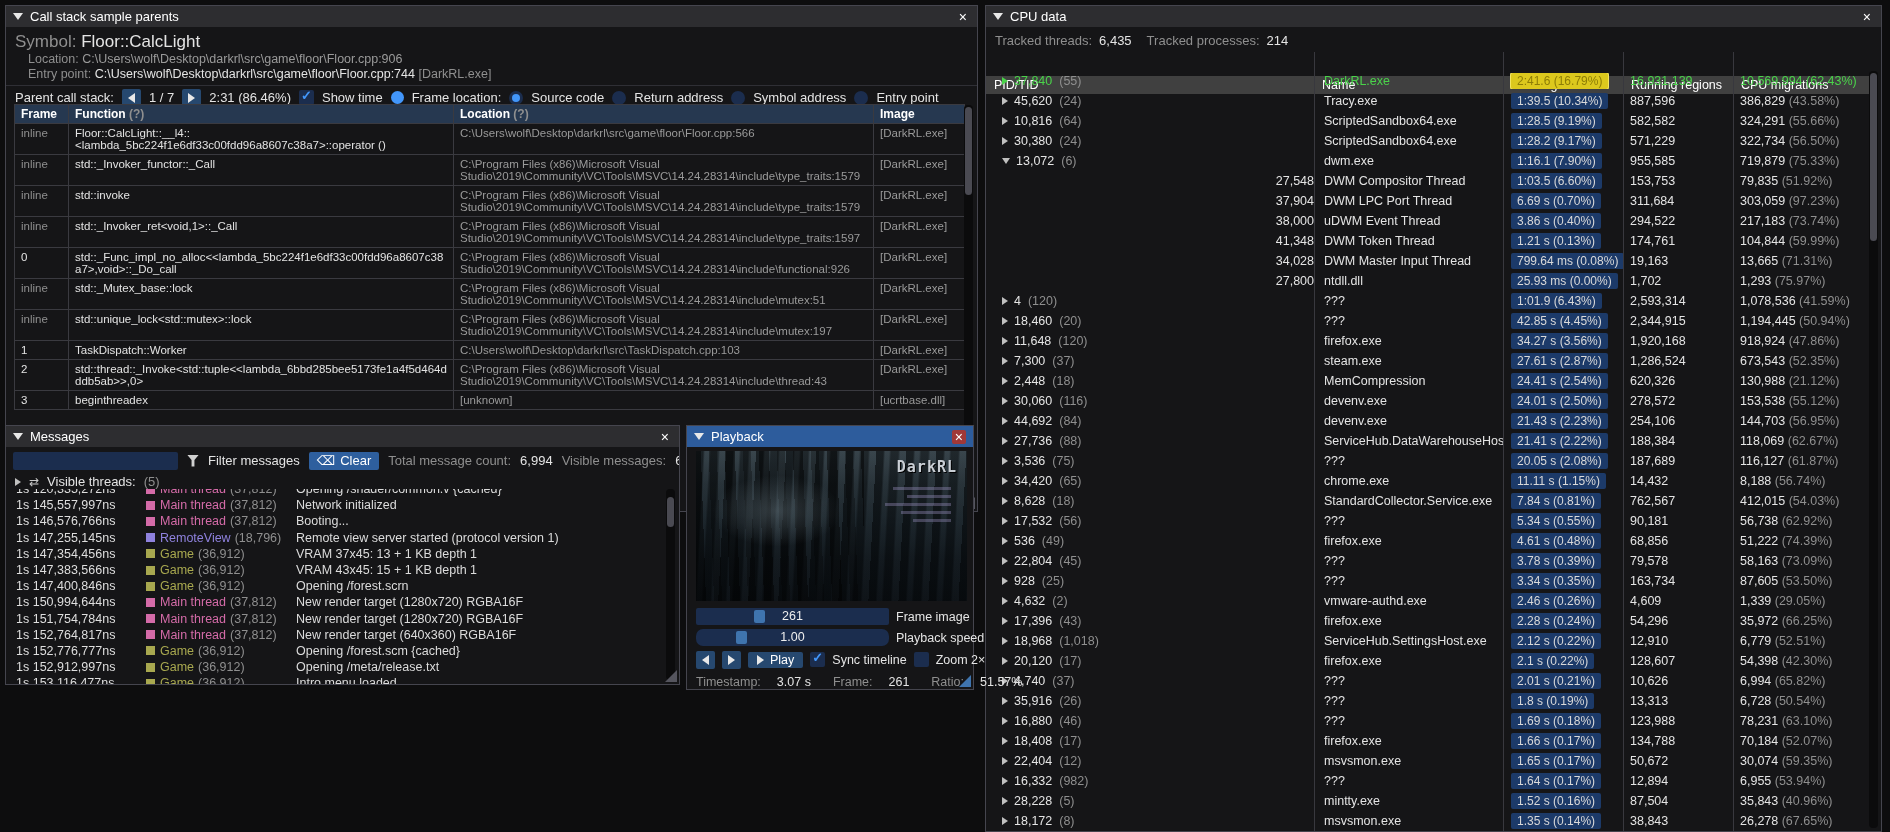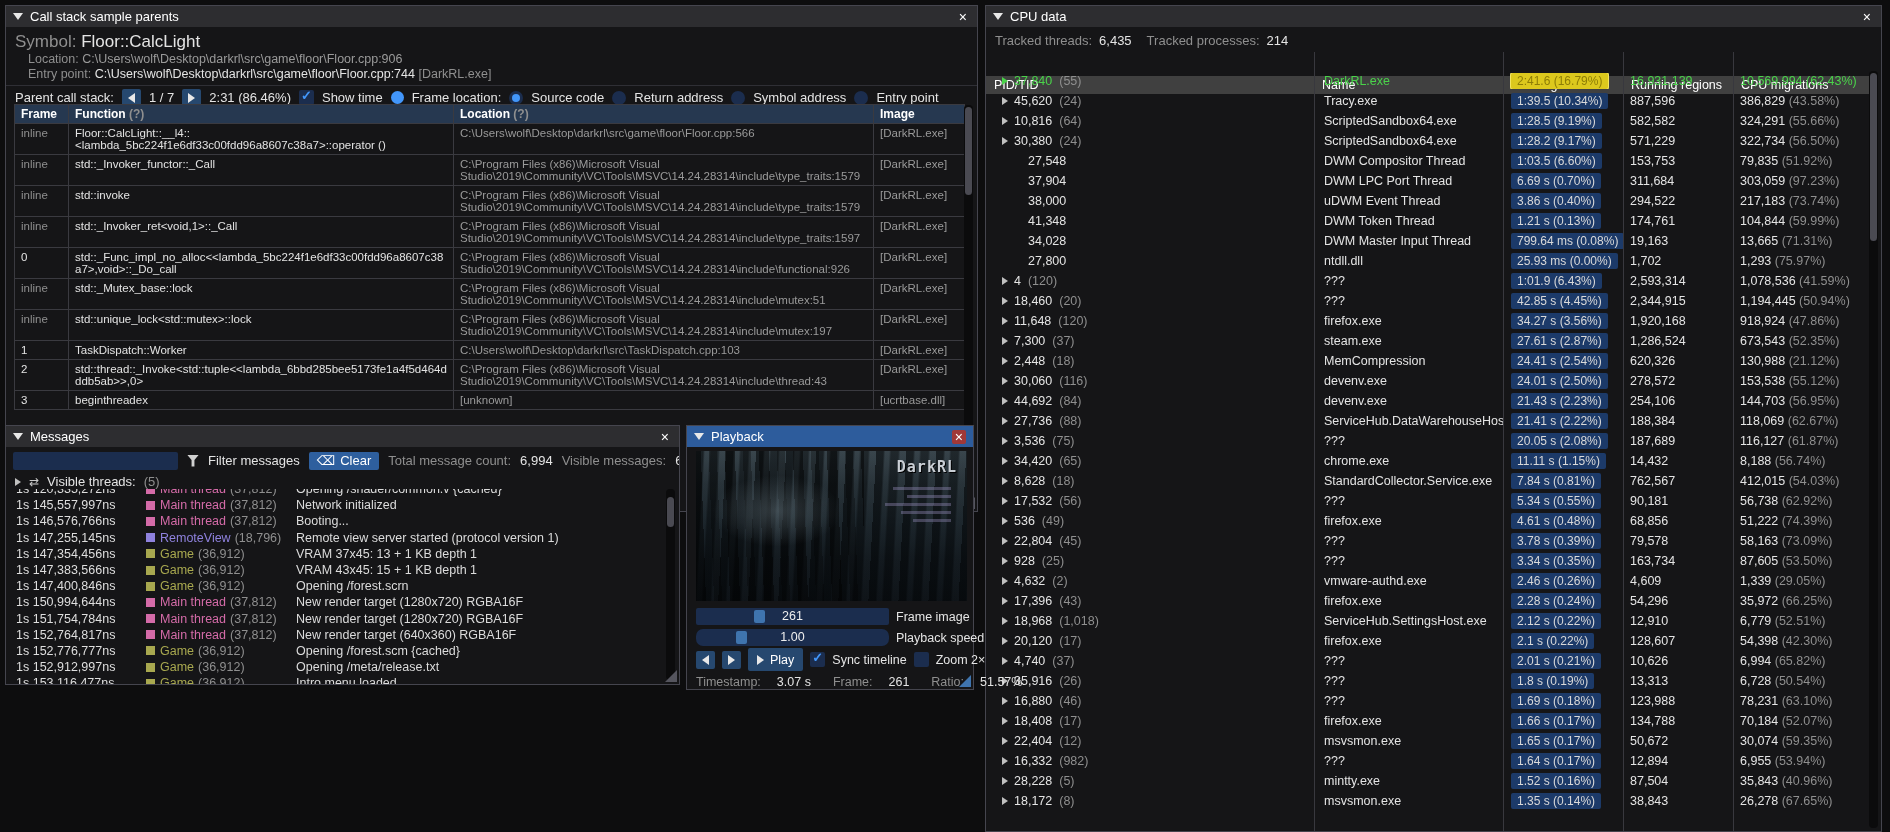--- a/index.html
+++ b/index.html
@@ -76,33 +76,33 @@
   .pbi-fog { position:absolute; left:6%; top:16%; width:48%; height:48%;
     background:radial-gradient(ellipse at center, rgba(150,170,180,.28), rgba(150,170,180,0) 70%); }
   .pbi-logo { position:absolute; right:10px; top:7px; font-family:"DejaVu Sans Mono", monospace; font-weight:bold; font-size:15px; letter-spacing:1px; color:#c9ced4; text-shadow:1px 1px 0 #000; }
   .pbi-menu { position:absolute; right:16px; top:36px; display:flex; flex-direction:column; gap:5px; align-items:flex-end; }
   .pbi-line { height:3px; background:rgba(165,155,205,.35); }
   .slider { position:absolute; left:9px; width:193px; height:17px; background:#1b2d4e; border-radius:2px; }
   .slider .grab { position:absolute; top:2px; width:11px; height:13px; background:#3f74ae; border-radius:2px; }
   .slider .value { position:absolute; inset:0; text-align:center; line-height:17px; font-size:12.5px; color:#eeeeee; }
   .pb-label { position:absolute; left:209px; font-size:12.5px; white-space:nowrap; }
   .pb-buttons { position:absolute; left:9px; top:224px; height:19px; display:flex; align-items:center; gap:7px; white-space:nowrap; font-size:12.5px; }
-  .play-btn { background:#26486f; border-radius:2px; height:23px; display:inline-flex; align-items:center; gap:6px; padding:8px 9px; color:#fff; }
+  .play-btn { background:#26486f; border-radius:2px; height:16px; display:inline-flex; align-items:center; gap:6px; padding:8px 9px; color:#fff; }
   .pb-status { position:absolute; left:9px; top:249px; font-size:12.5px; white-space:nowrap; display:flex; gap:16px; align-items:center; }
 
   
   #cpu-win { left:985px; top:5px; width:897px; height:827px; z-index:1; overflow:hidden; }
   .cpu-stats { position:absolute; left:9px; top:27px; display:flex; gap:7px; font-size:13px; white-space:nowrap; }
   .cpu-header { position:absolute; left:0; top:46px; width:885px; height:18px; background:#404040;margin-top:24px; }
   .cpu-header span { position:absolute; top:2px; color:#fff; font-size:12.5px; }
   .cpu-vline { position:absolute; top:46px; bottom:0; width:1px; background:#38383e; }
   .cpu-rows { position:absolute; left:0; top:65px; width:885px; bottom:0; overflow:hidden; }
   .cpu-row { display:flex; align-items:center; height:20px; font-size:12.5px; white-space:nowrap; }
   .cpu-pid { width:328px; flex:none; display:flex; align-items:center; gap:6px; padding-left:16px; overflow:hidden; }
-  .cpu-pid.indent { padding-left:30px; }
+  .cpu-pid.indent { padding-left:30px;justify-content:flex-end; }
   .cpu-count { margin-left:1px; }
   .cpu-name { width:189px; flex:none; overflow:hidden; padding-left:10px; }
   .cpu-time { width:120px; flex:none; padding-left:8px; overflow:hidden; }
   .cpu-regions { width:110px; flex:none; padding-left:7px; overflow:hidden; }
   .cpu-mig { width:138px; flex:none; padding-left:7px; overflow:hidden; }
   .pill { display:inline-block; background:#1c3a69; border-radius:2px; padding:1px 6px; font-size:12px; color:#d9d9d9; }
   .pill.hl { background:#dcc81d; color:#8d7d06; box-shadow:0 0 0 1px #f4e660; }
   .cpu-row.green .cpu-pid-num, .cpu-row.green .cpu-name,
   .cpu-row.green .cpu-regions, .cpu-row.green .mig-val, .cpu-row.green .mig-pct { color:#4ad34a; }
   .cpu-row.green .tri-r { border-left-color:#4ad34a; }
@@ -506,20 +506,31 @@
           <span class="tri-r"></span>
           <span class="cpu-pid-num">30,380</span>
           <span class="cpu-count dim">(24)</span>
         </span>
         <span class="cpu-name">ScriptedSandbox64.exe</span>
         <span class="cpu-time"><span class="pill">1:28.2 (9.17%)</span></span>
         <span class="cpu-regions">571,229</span>
         <span class="cpu-mig"><span class="mig-val">322,734</span><span class="mig-pct dim"> (56.50%)</span></span>
       </div>
       <div class="cpu-row">
+        <span class="cpu-pid">
+          <span class="tri-d"></span>
+          <span class="cpu-pid-num">13,072</span>
+          <span class="cpu-count dim">(6)</span>
+        </span>
+        <span class="cpu-name">dwm.exe</span>
+        <span class="cpu-time"><span class="pill">1:16.1 (7.90%)</span></span>
+        <span class="cpu-regions">955,585</span>
+        <span class="cpu-mig"><span class="mig-val">719,879</span><span class="mig-pct dim"> (75.33%)</span></span>
+      </div>
+      <div class="cpu-row">
         <span class="cpu-pid indent">
           <span class="tri-none"></span>
           <span class="cpu-pid-num">27,548</span>
         </span>
         <span class="cpu-name">DWM Compositor Thread</span>
         <span class="cpu-time"><span class="pill">1:03.5 (6.60%)</span></span>
         <span class="cpu-regions">153,753</span>
         <span class="cpu-mig"><span class="mig-val">79,835</span><span class="mig-pct dim"> (51.92%)</span></span>
       </div>
       <div class="cpu-row">

